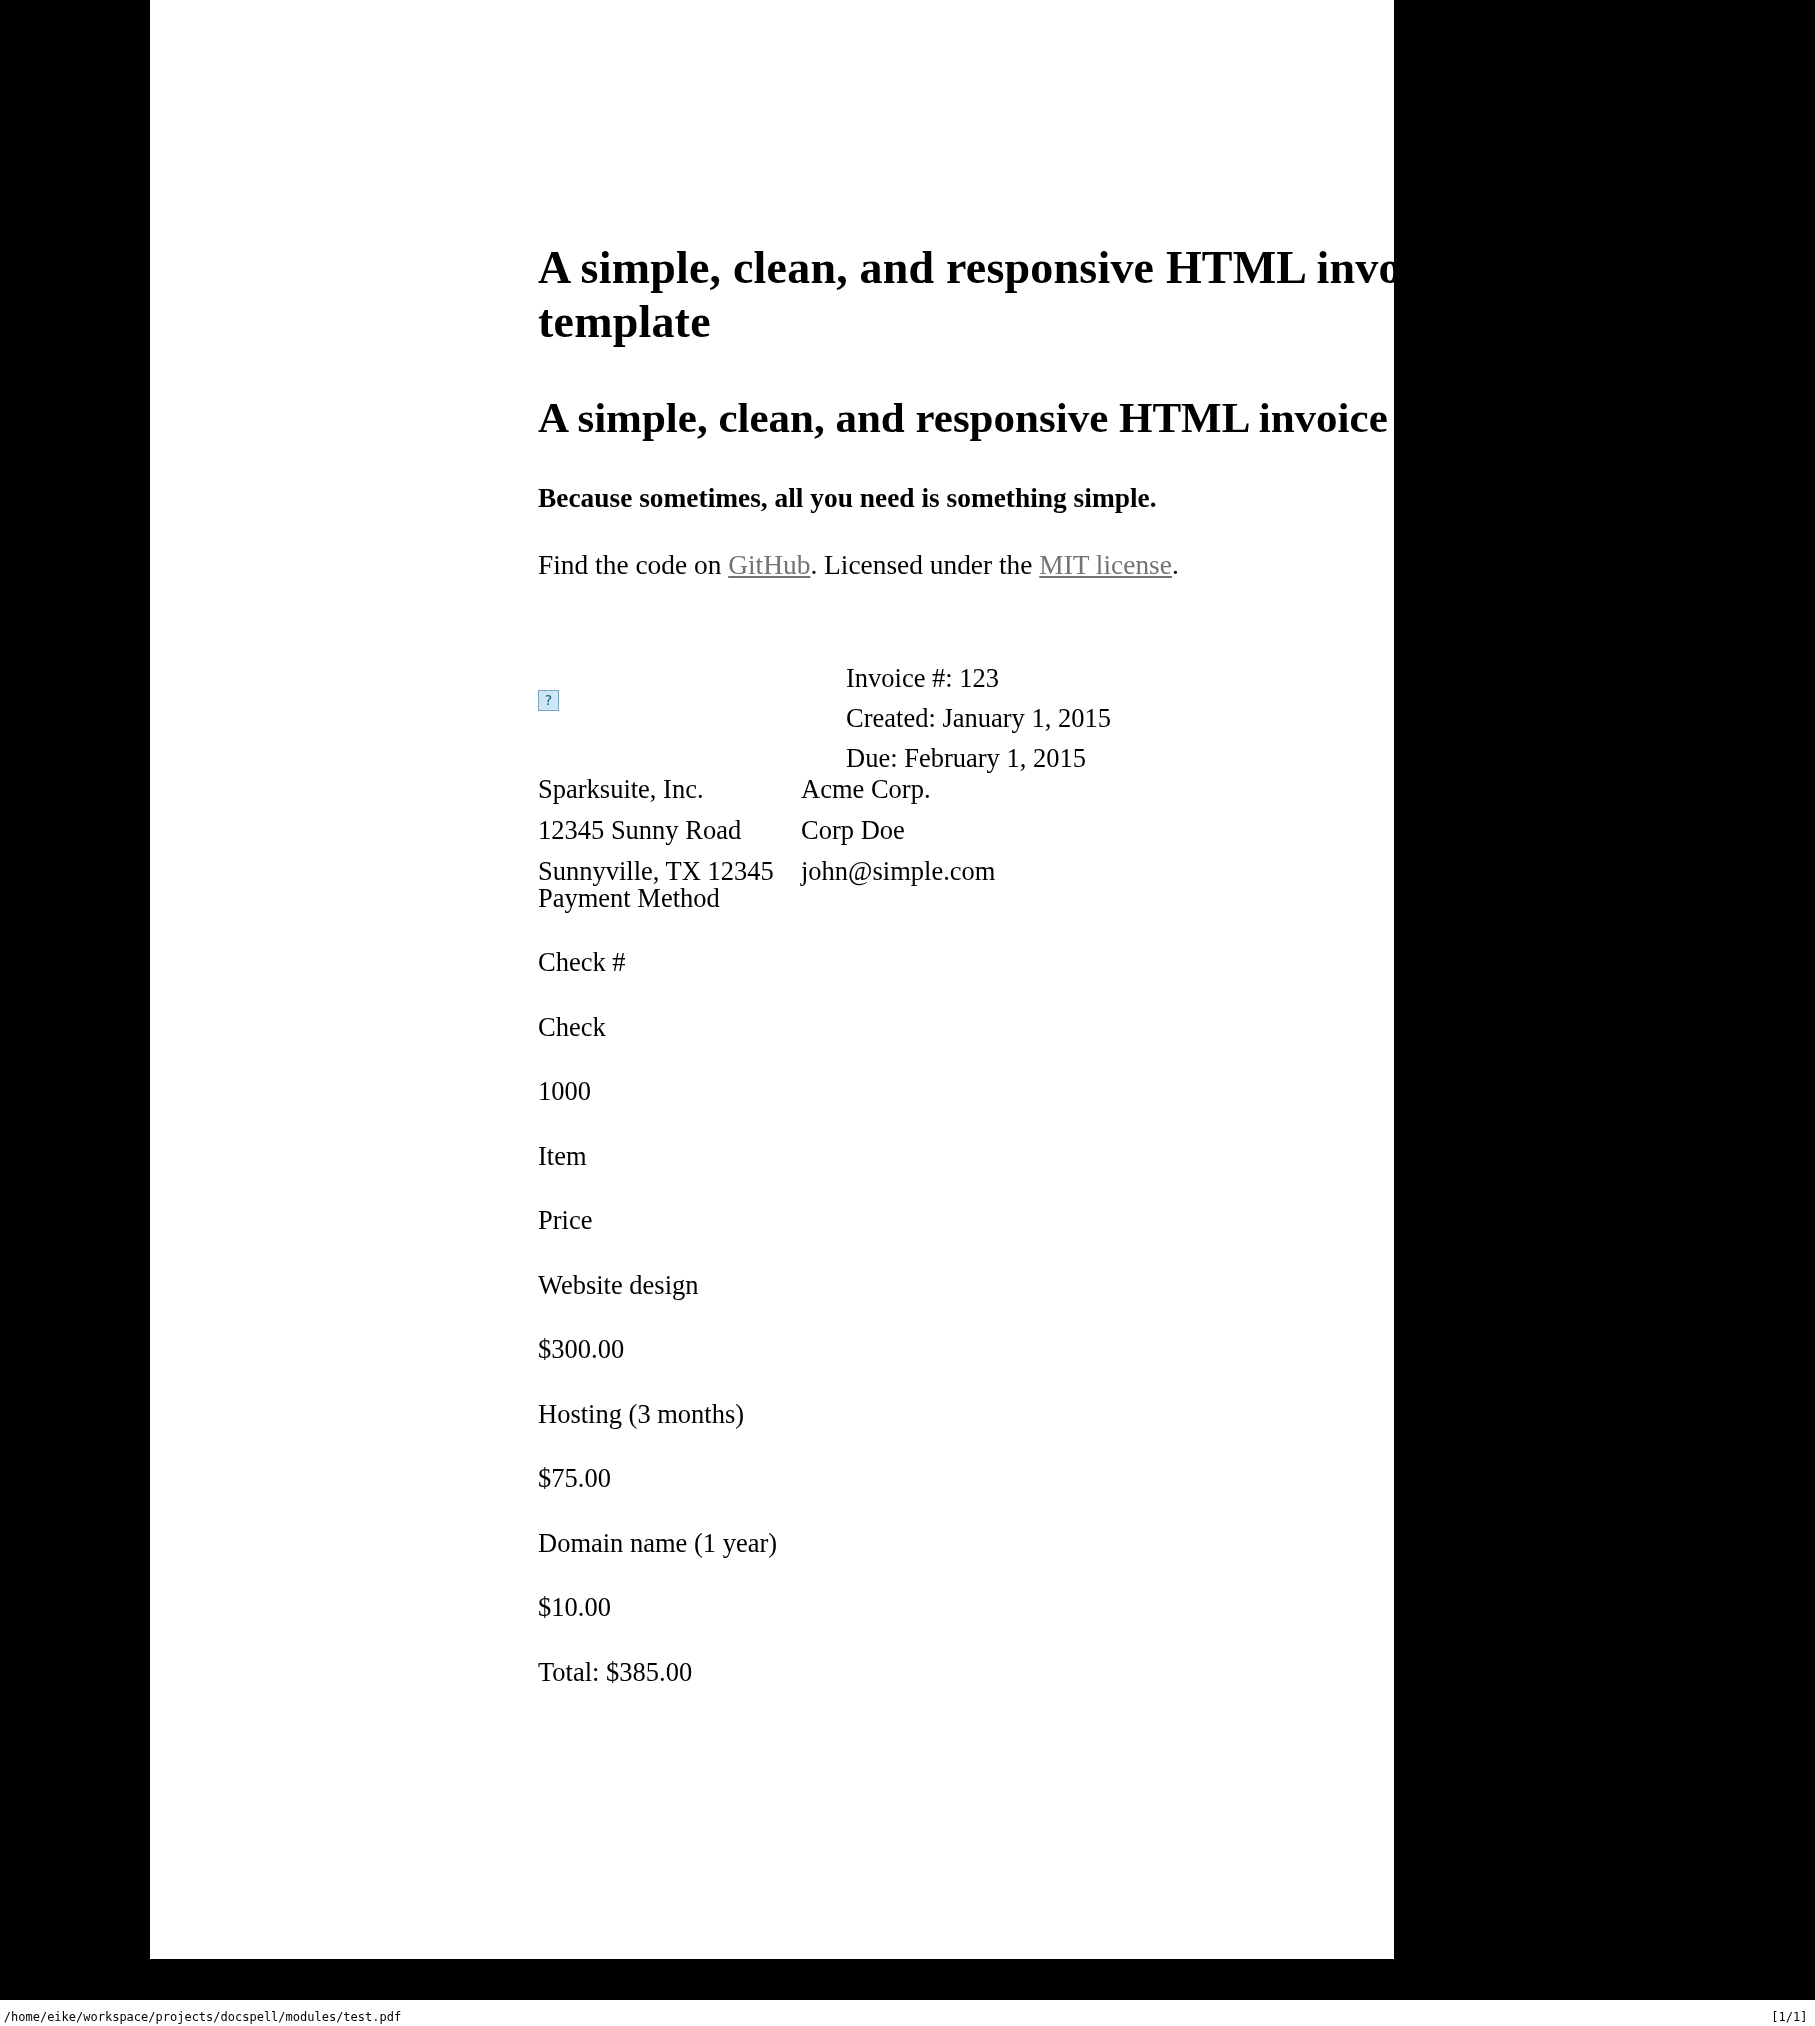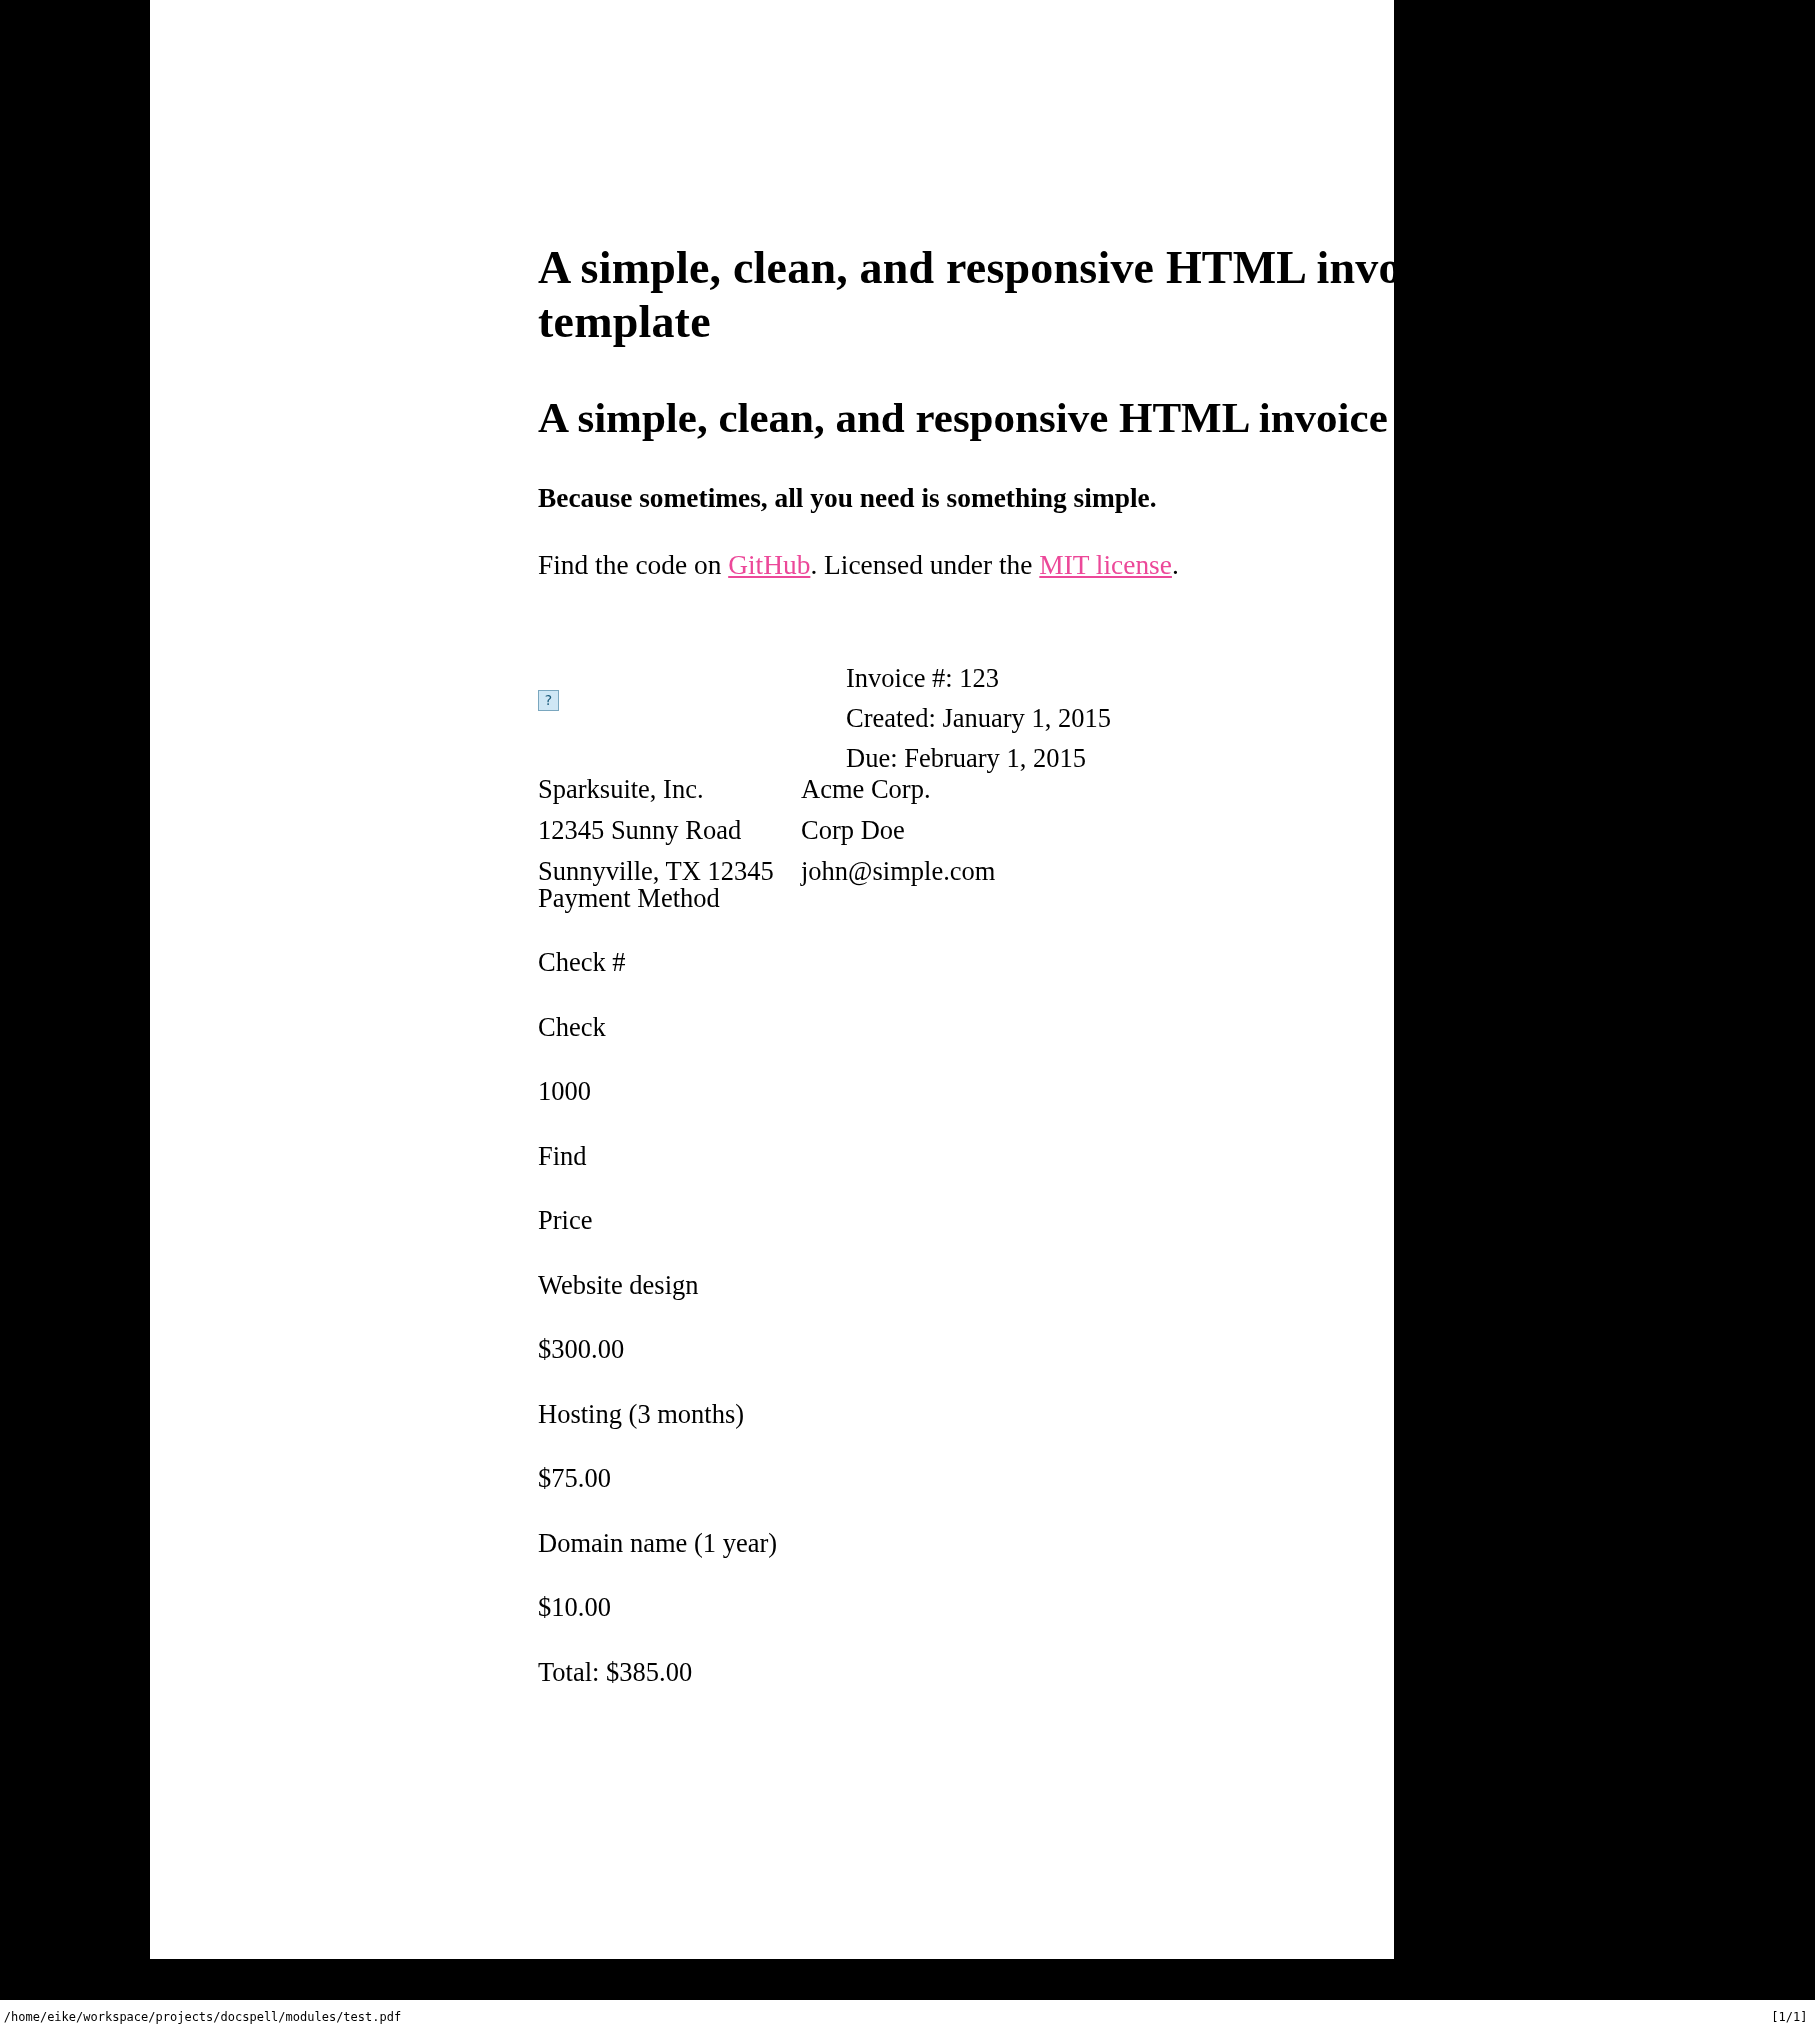--- a/index.html
+++ b/index.html
@@ -78,21 +78,21 @@
   p.tagline {
     font-size: 27.4px;
     font-weight: bold;
     margin: 0 0 36px 0;
   }
   p.codeline {
     font-size: 27.4px;
     margin: 0 0 36px 0;
   }
   a.link {
-    color: #ec4899;
+    color: #737373;
     text-decoration: underline;
   }
 
   .invoice-block {
     margin-top: 78px;
     position: relative;
     height: 104px;
   }
   .logo-placeholder {
     position: absolute;
@@ -181,21 +181,21 @@
           <div>Corp Doe</div>
           <div>john@simple.com</div>
         </div>
       </div>
 
       <div class="rows">
         <div class="row">Payment Method</div>
         <div class="row">Check #</div>
         <div class="row">Check</div>
         <div class="row">1000</div>
-        <div class="row">Find</div>
+        <div class="row">Item</div>
         <div class="row">Price</div>
         <div class="row">Website design</div>
         <div class="row">$300.00</div>
         <div class="row">Hosting (3 months)</div>
         <div class="row">$75.00</div>
         <div class="row">Domain name (1 year)</div>
         <div class="row">$10.00</div>
         <div class="row">Total: $385.00</div>
       </div>
 

